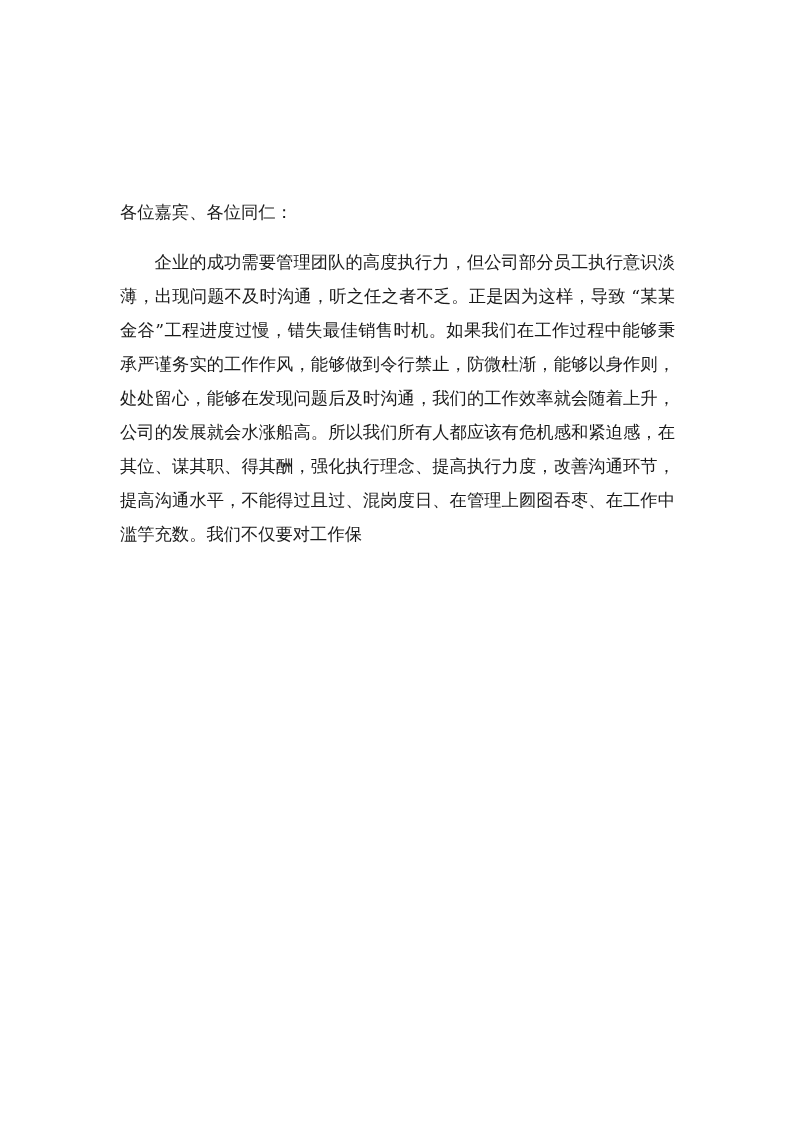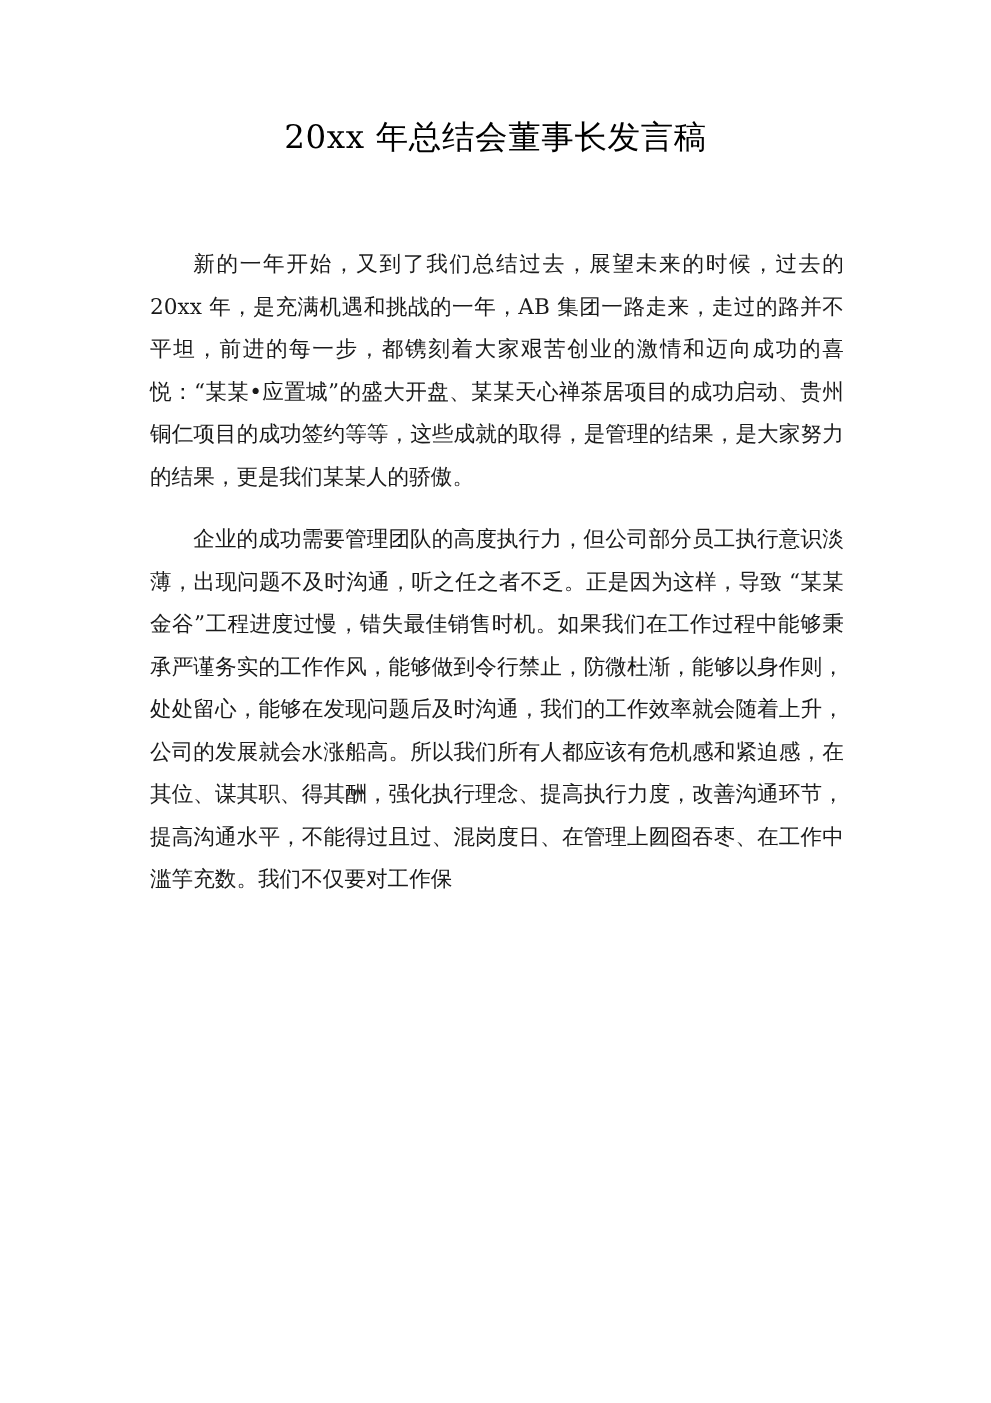--- a/index.html
+++ b/index.html
@@ -19,18 +19,17 @@
     font-size: 17.3px; line-height: 34px; color: #1a1a1a;
     text-align: justify; text-justify: inter-character;
   }
   .para { margin: 0 0 16px 0; }
   .indent { text-indent: 2em; }
 </style>
 </head>
 <body>
 
 <div class="page">
-  <div class="title">20xx 年总结会董事长发言稿</div>
   <div class="body">
-    <p class="para indent">新的一年开始，又到了我们总结过去，展望未来的时候，过去的20xx 年，是充满机遇和挑战的一年，AB 集团一路走来，走过的路并不平坦，前进的每一步，都镌刻着大家艰苦创业的激情和迈向成功的喜悦：“某某•应置城”的盛大开盘、某某天心禅茶居项目的成功启动、贵州铜仁项目的成功签约等等，这些成就的取得，是管理的结果，是大家努力的结果，更是我们某某人的骄傲。</p>
+    <p class="para">各位嘉宾、各位同仁：</p>
     <p class="para indent">企业的成功需要管理团队的高度执行力，但公司部分员工执行意识淡薄，出现问题不及时沟通，听之任之者不乏。正是因为这样，导致 “某某金谷”工程进度过慢，错失最佳销售时机。如果我们在工作过程中能够秉承严谨务实的工作作风，能够做到令行禁止，防微杜渐，能够以身作则，处处留心，能够在发现问题后及时沟通，我们的工作效率就会随着上升，公司的发展就会水涨船高。所以我们所有人都应该有危机感和紧迫感，在其位、谋其职、得其酬，强化执行理念、提高执行力度，改善沟通环节，提高沟通水平，不能得过且过、混岗度日、在管理上囫囵吞枣、在工作中滥竽充数。我们不仅要对工作保</p>
   </div>
 </div>
 
 </body></html>

